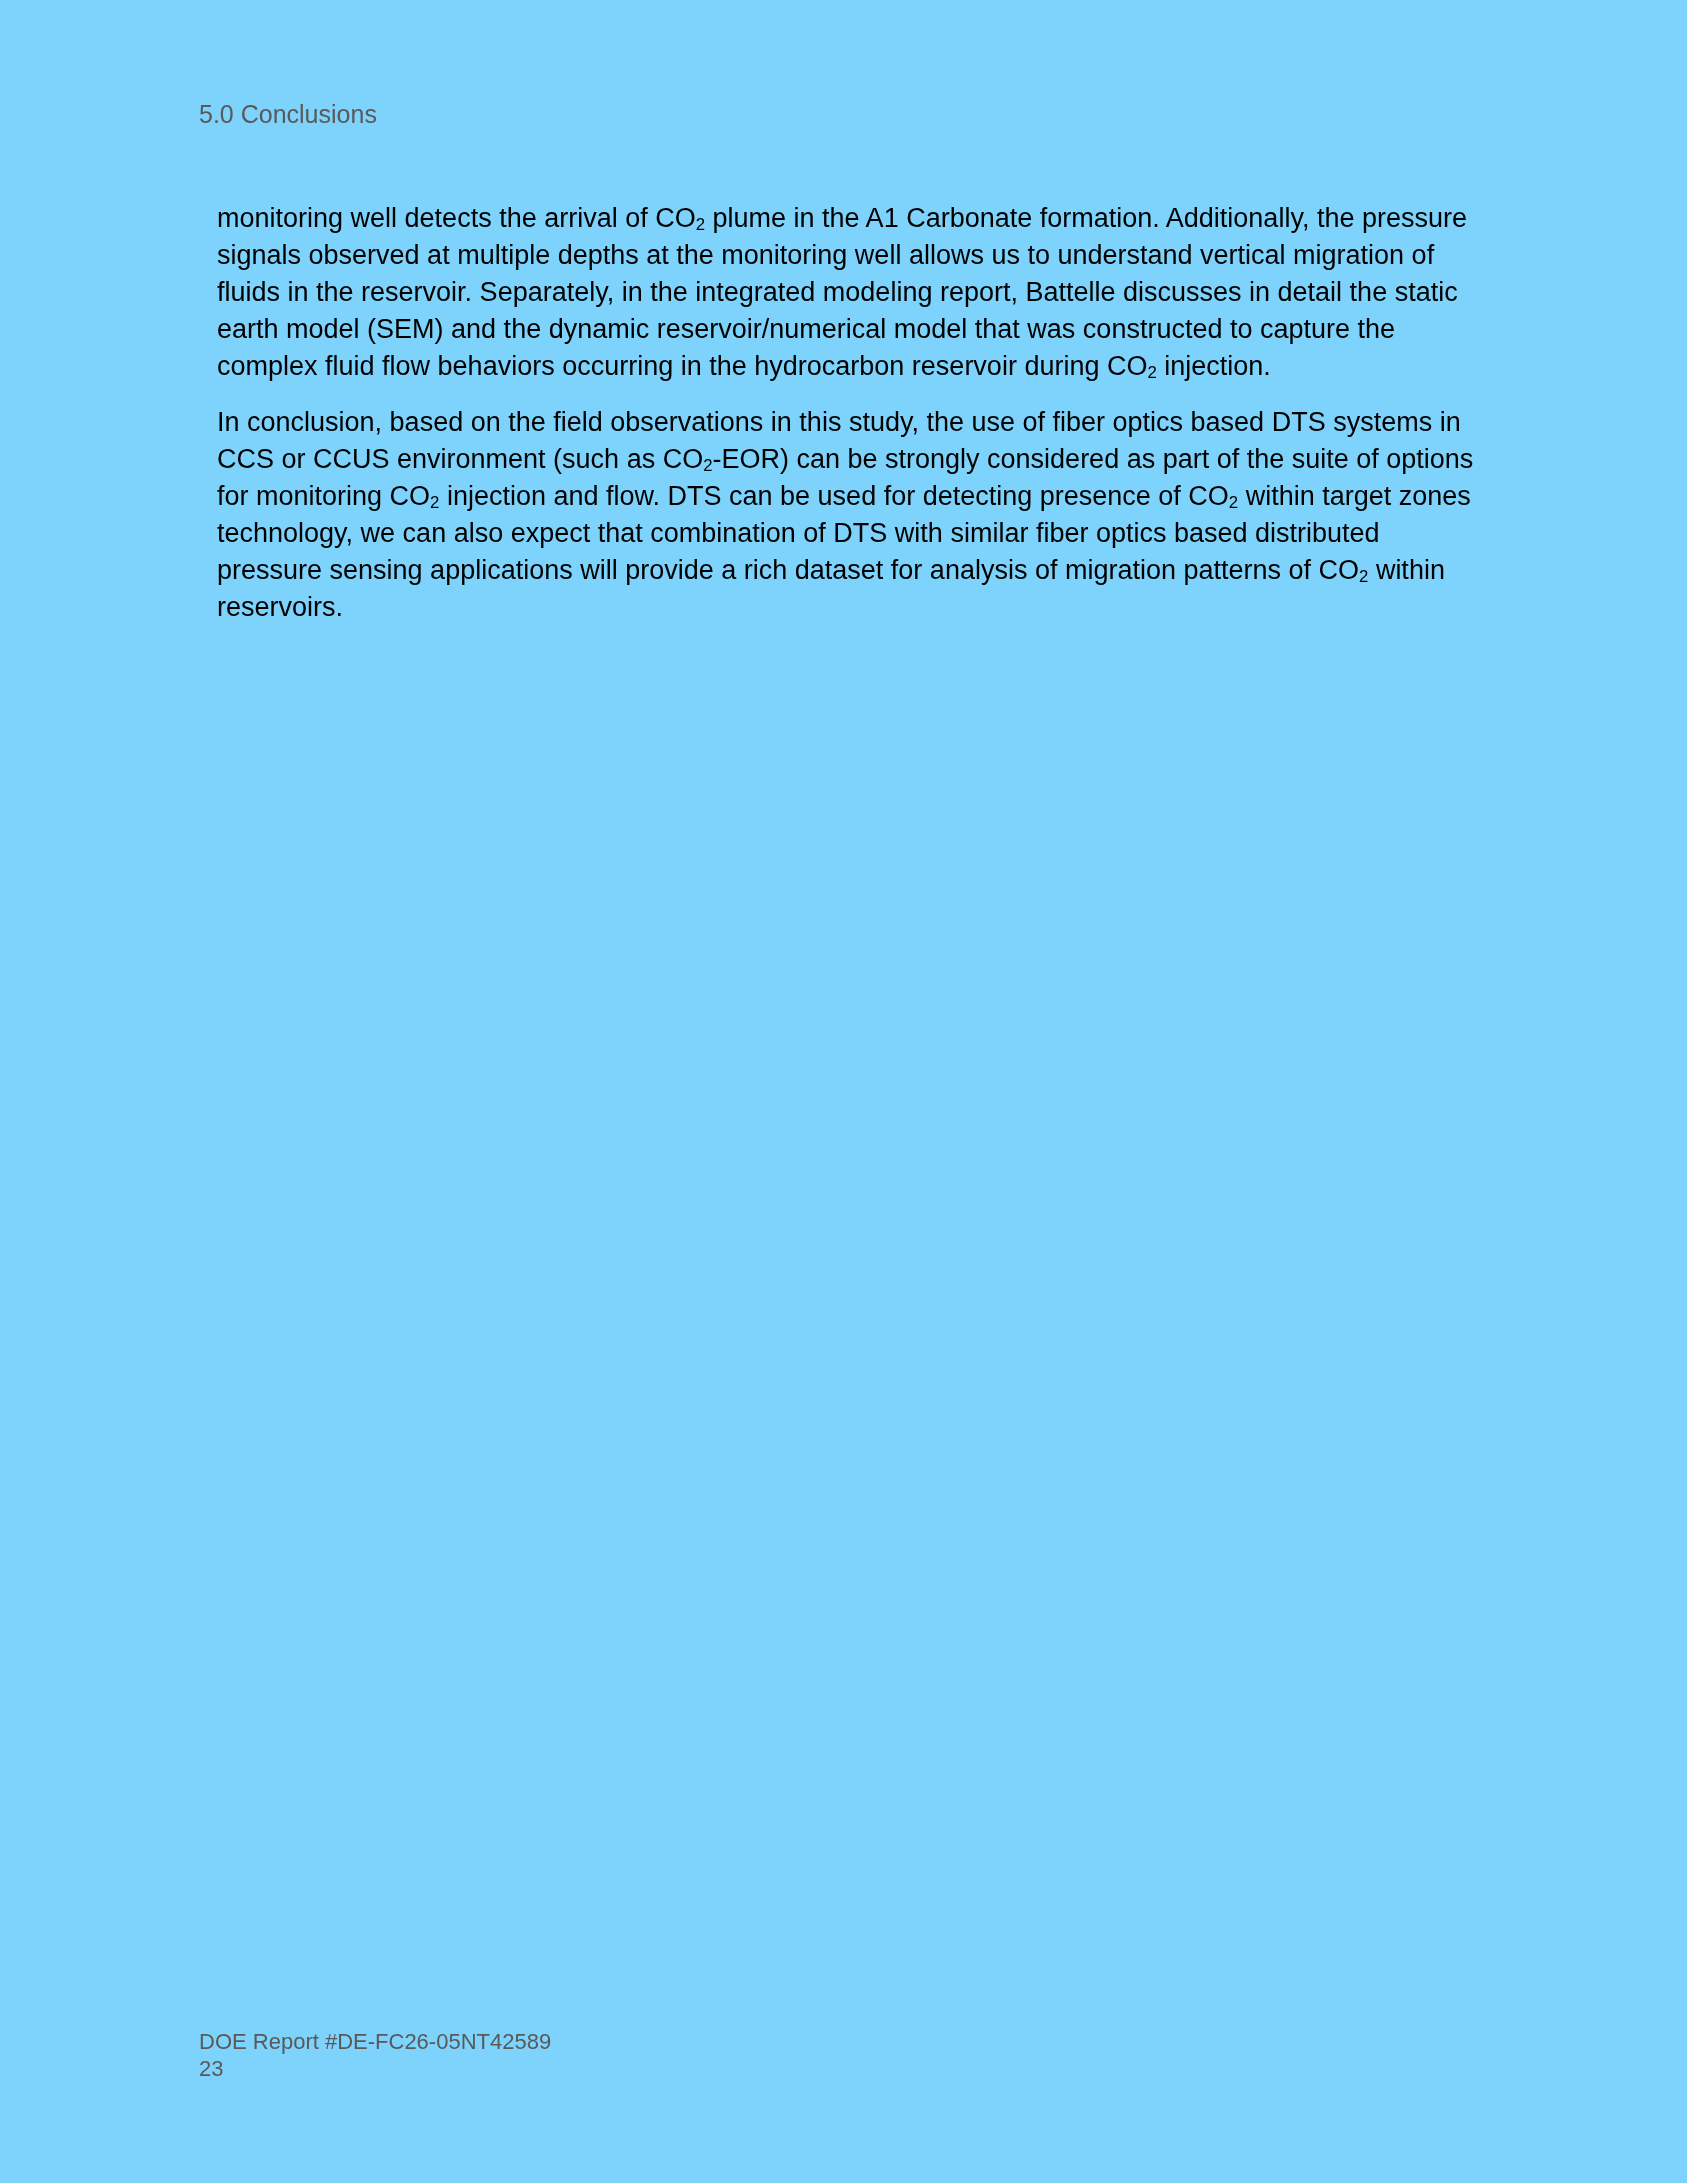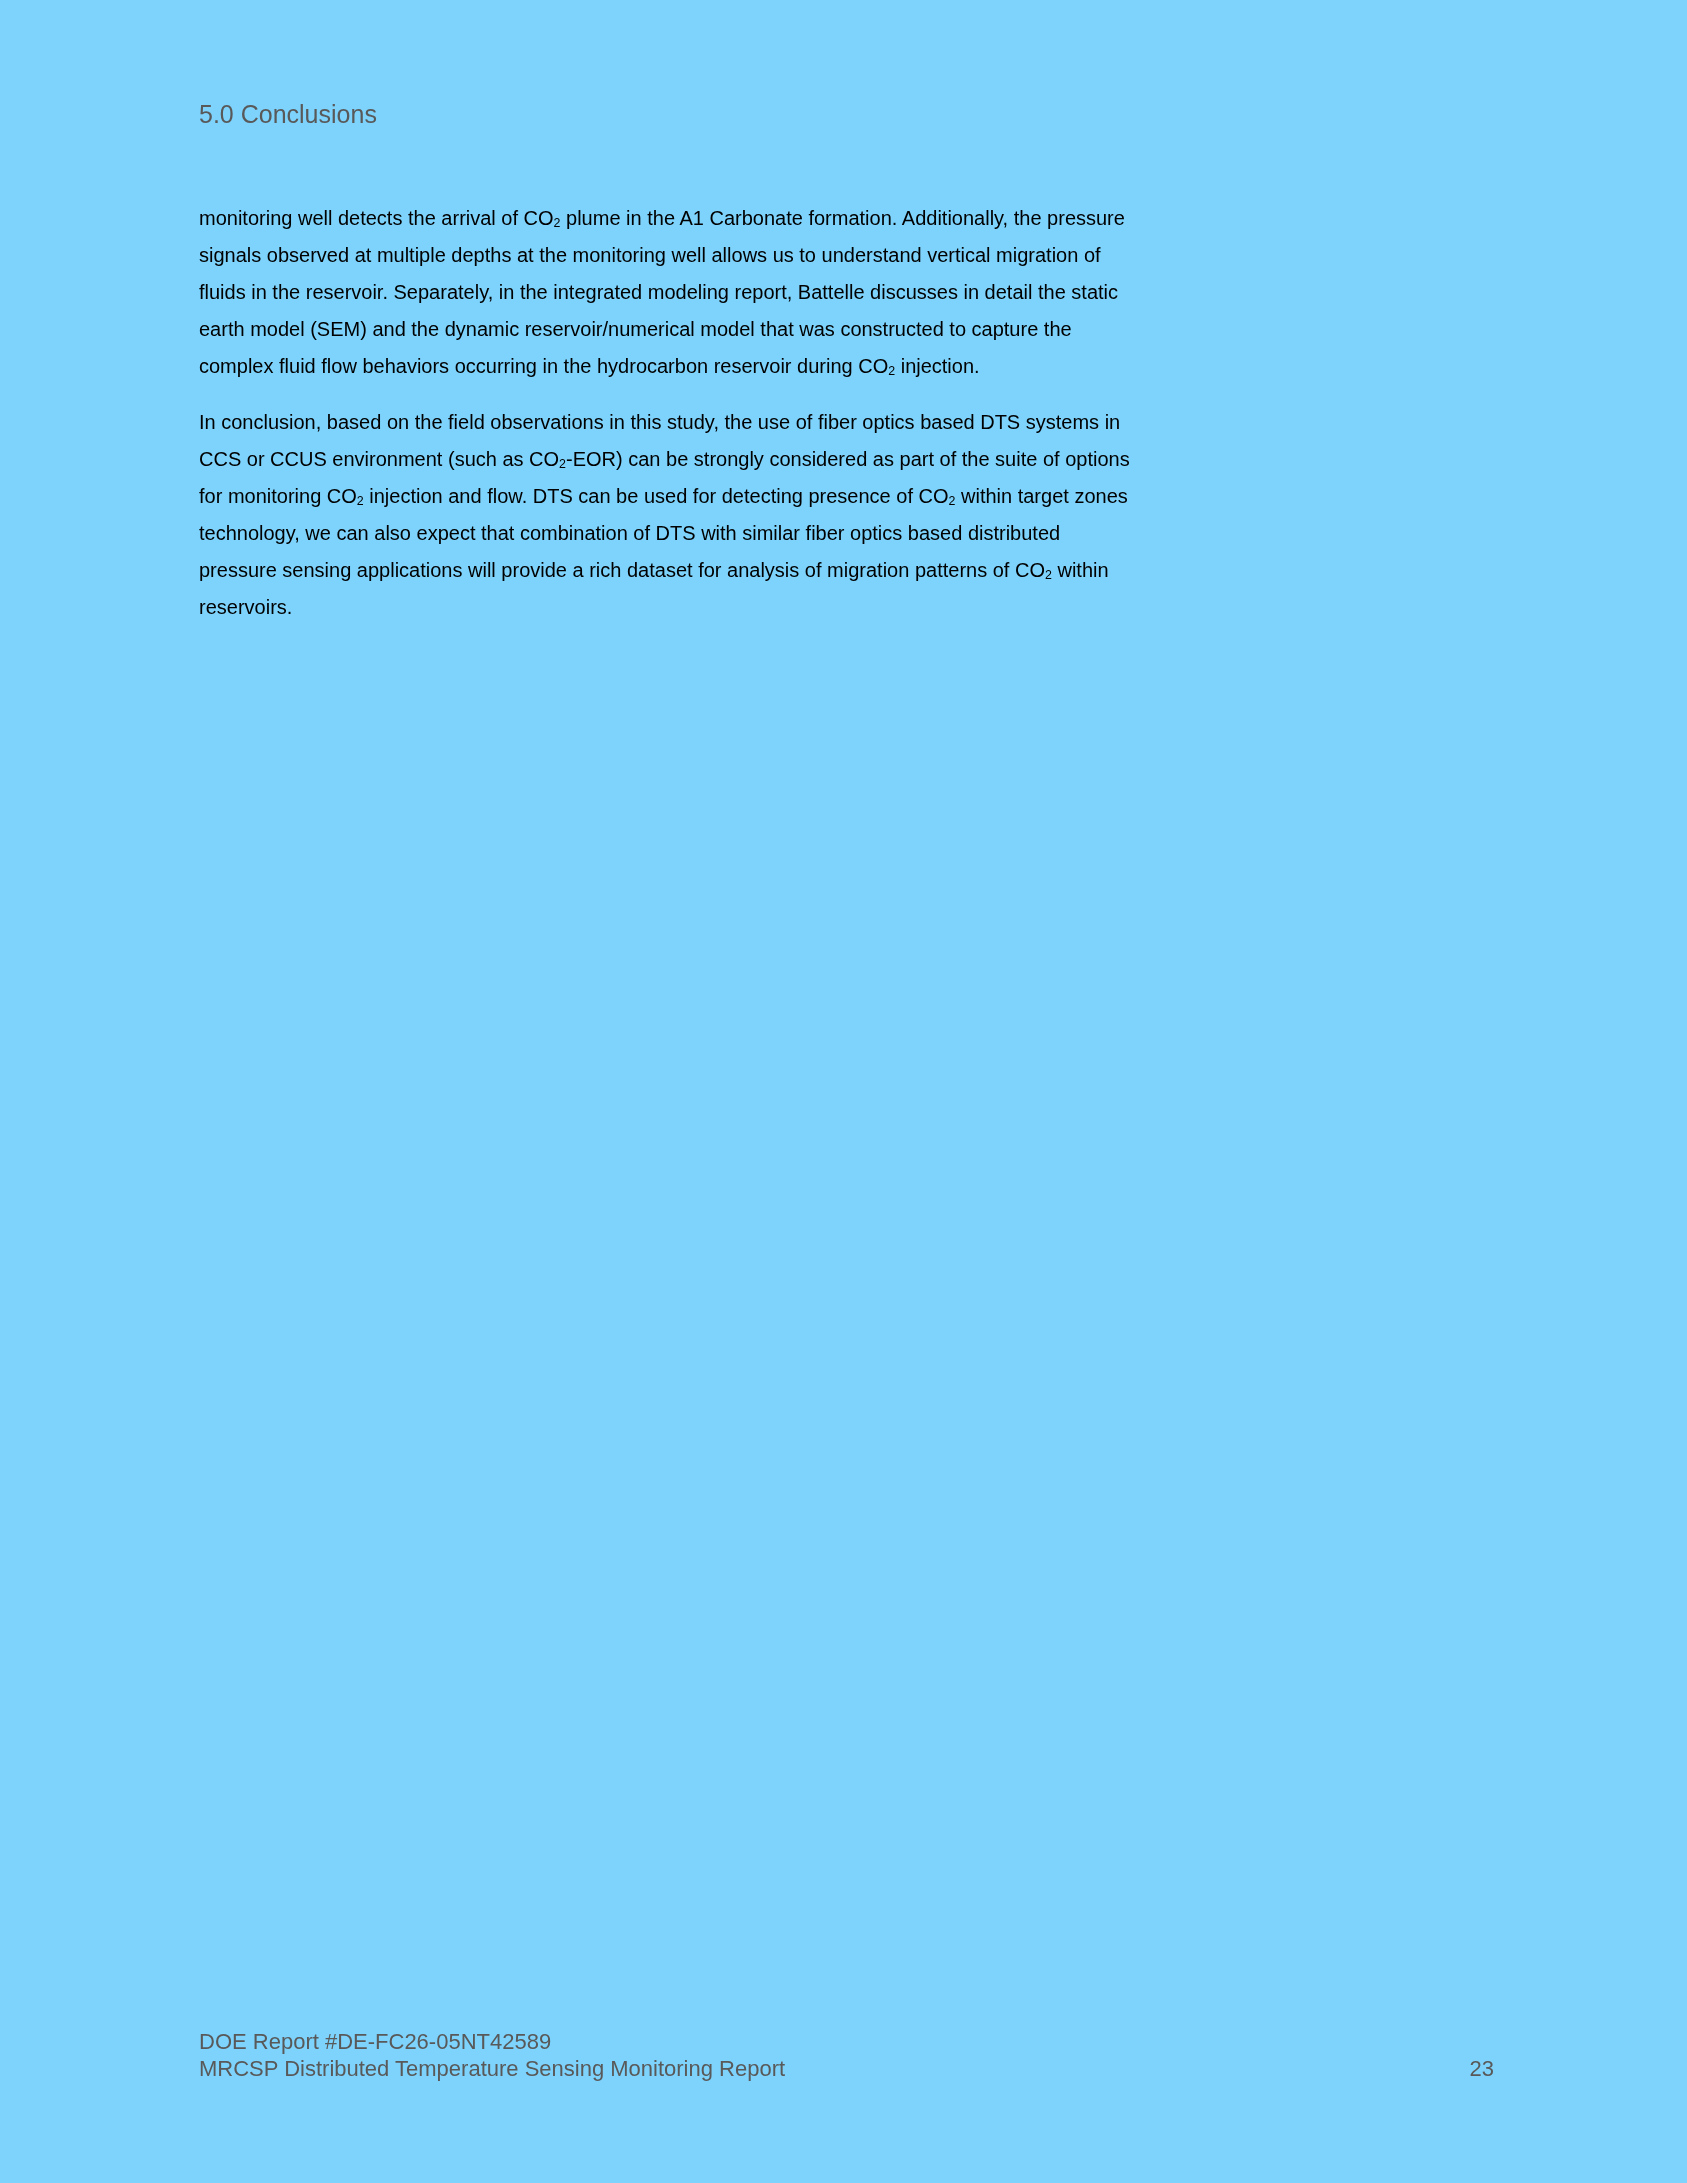--- a/index.html
+++ b/index.html
@@ -19,24 +19,24 @@
     position: absolute;
     left: 199px;
     top: 99px;
     font-size: 25px;
     line-height: 30px;
     color: #595959;
     white-space: nowrap;
   }
   .body-paragraphs {
     position: absolute;
-    left: 199px;
+    left: 217px;
     top: 200px;
     width: 1295px;
-    font-size: 20px;
+    font-size: 27px;
     line-height: 37px;
     color: #010101;
   }
   .paragraph {
     margin: 0 0 19px 0;
   }
   .line {
     white-space: nowrap;
   }
   sub {
@@ -89,19 +89,18 @@
         <div class="line">for monitoring CO<sub>2</sub> injection and flow. DTS can be used for detecting presence of CO<sub>2</sub> within target zones</div>
         <div class="line">technology, we can also expect that combination of DTS with similar fiber optics based distributed</div>
         <div class="line">pressure sensing applications will provide a rich dataset for analysis of migration patterns of CO<sub>2</sub> within</div>
         <div class="line">reservoirs.</div>
       </div>
     </div>
 
   <div class="page-footer">
     <div class="footer-project-line">DOE Report #DE-FC26-05NT42589</div>
     <div class="footer-row">
-      <span class="footer-report-line">MRCSP Distributed Temperature Sensing Monitoring Report</span>
       <span class="page-number">23</span>
     </div>
   </div>
 
 </div>
 
 
 </body></html>

